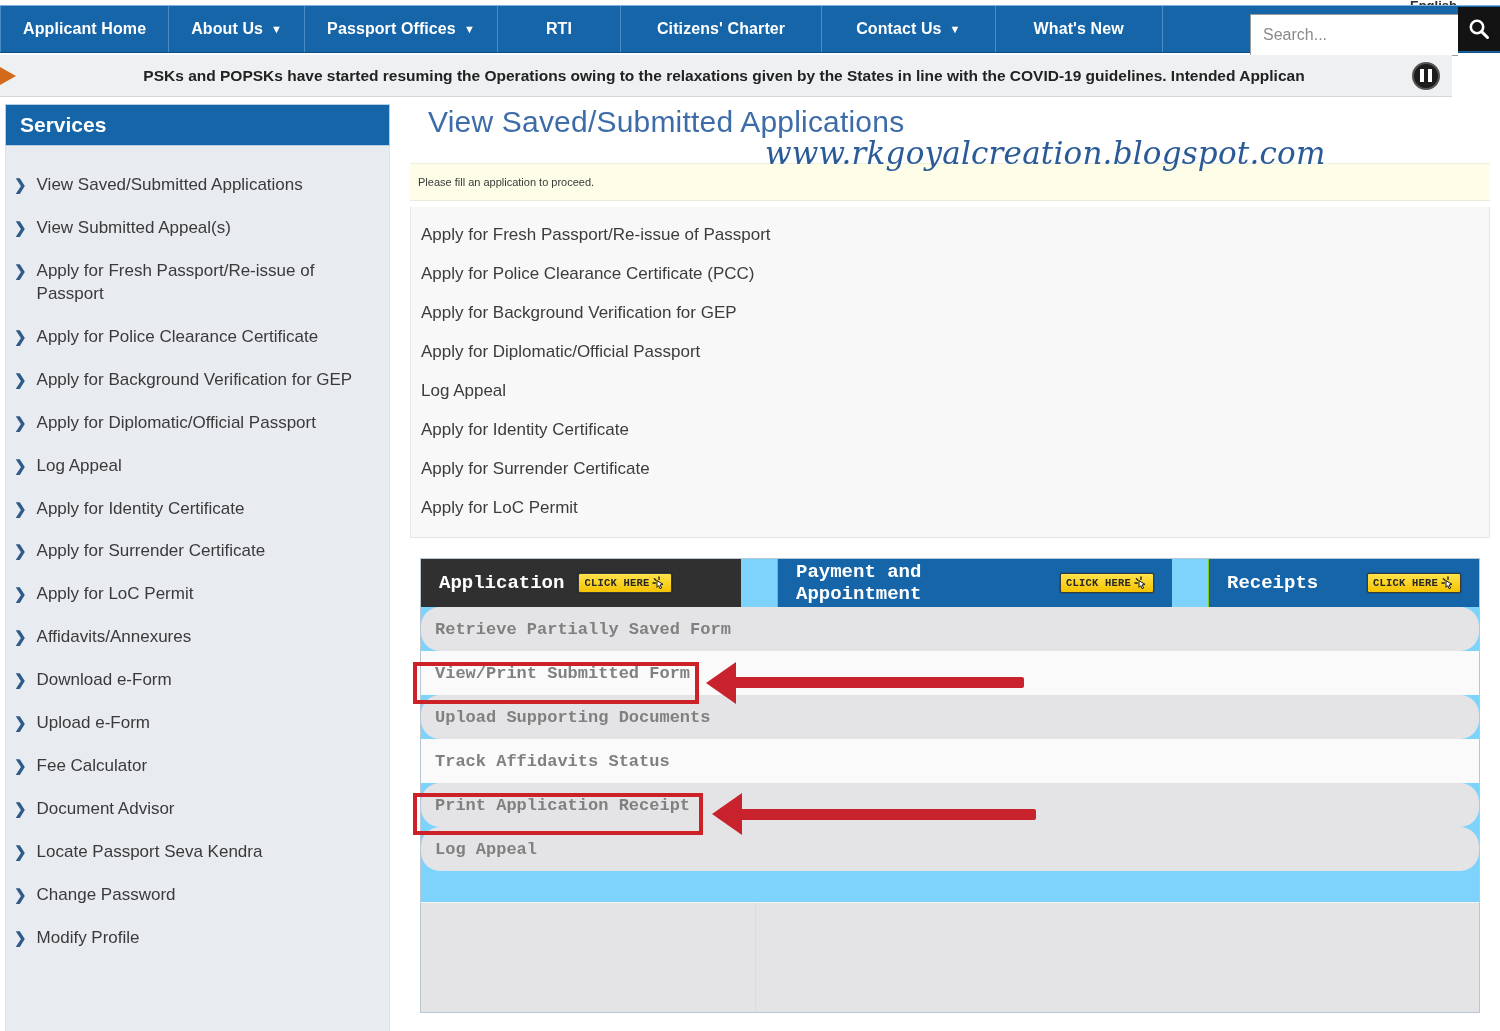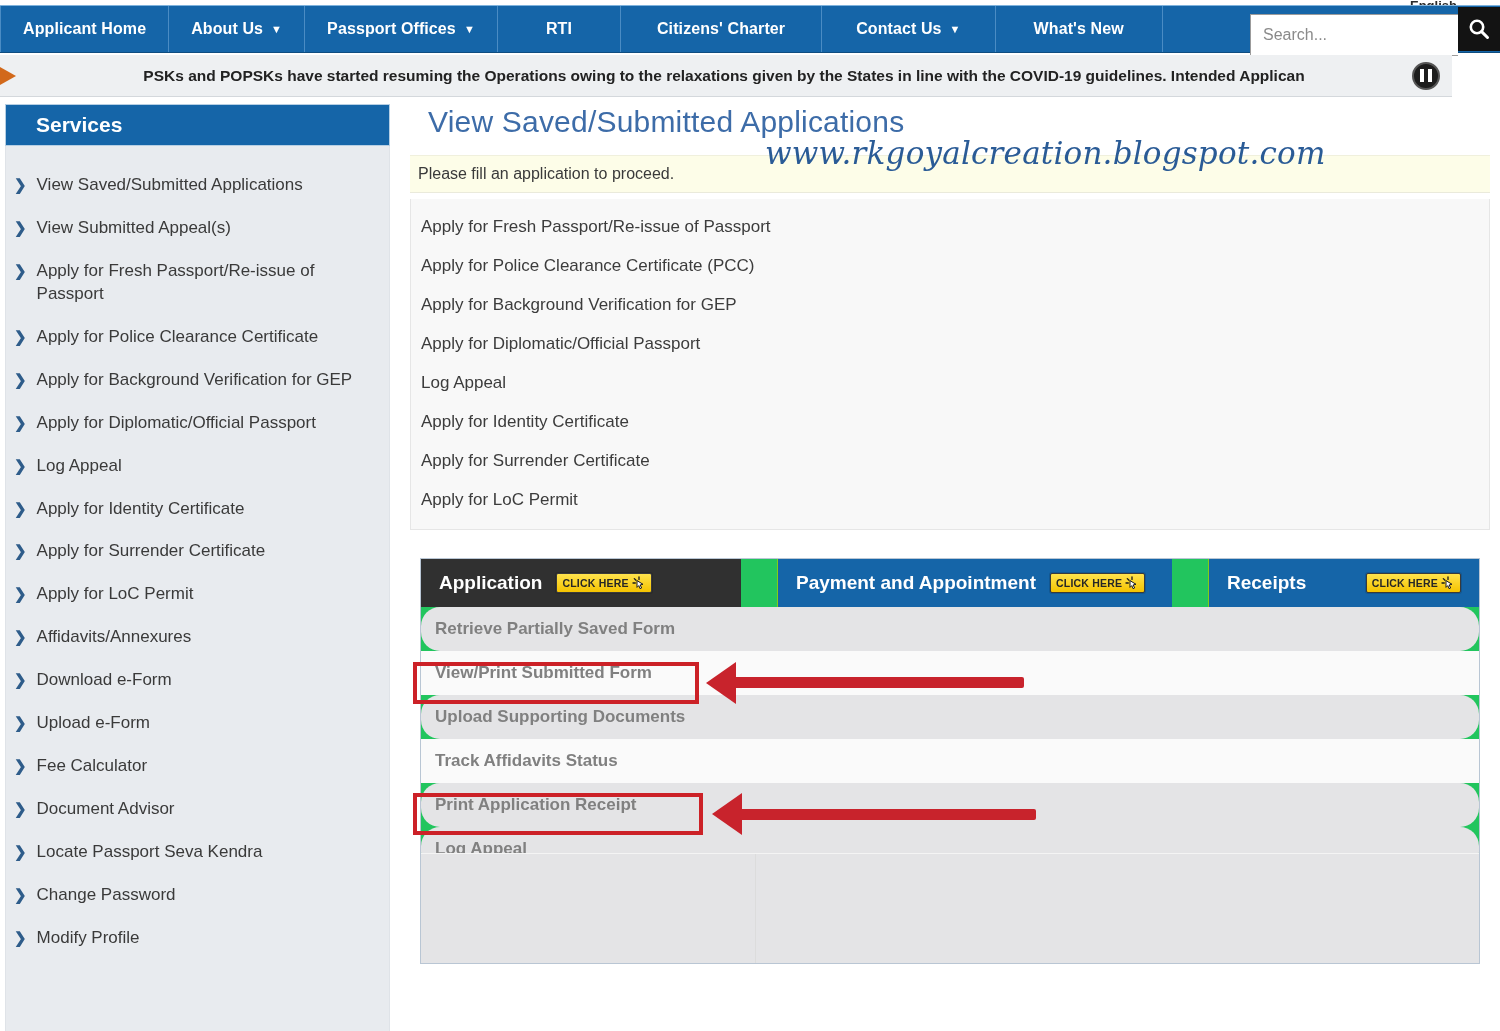--- a/index.html
+++ b/index.html
@@ -76,21 +76,21 @@
     background: #1d1d1d; margin-right: 12px;
     display: flex; align-items: center; justify-content: center;
     flex: 0 0 auto; border: 2px solid #555;
   }
   .pause-btn i { display:block; width: 4px; height: 13px; background: #fff; margin: 0 2px; }
 
   
   .sidebar { position: absolute; left: 5px; top: 104px; width: 385px; height: 927px; }
   .sidebar-head {
     height: 42px; background: #1565a8; color: #fff;
-    display: flex; align-items: center; padding-left: 30px;
+    display: flex; align-items: center; padding-left: 14px;
     font-size: 21px; font-weight: bold;
     border: 1px solid #b6cfe4;
   }
   .sidebar-body {
     background: #e8ebef; height: 885px; padding-top: 18px;
     border-left: 1px solid #dfe3e8; border-right: 1px solid #dfe3e8;
   }
   .side-item {
     display: flex; align-items: flex-start; gap: 10px;
     padding: 10px 14px 10px 8px; font-size: 17px; color: #3a3a3a;
@@ -104,38 +104,38 @@
     color: #3d6ca8; font-size: 30px; font-weight: normal;
     padding: 5px 0 0 18px; letter-spacing: .2px;
   }
   .watermark {
     position: absolute; left: 355px; top: 35px;
     font-family: "DejaVu Serif", serif; font-style: italic;
     font-size: 31px; color: #2a5b96; white-space: nowrap;
     letter-spacing: .2px;
   }
   .alert-bar {
-    margin-top: 16px; height: 38px; background: #fdfde8;
+    margin-top: 24px; height: 38px; background: #fdfde8;
     display: flex; align-items: center; padding-left: 8px;
-    font-size: 16px; color: #3a3a3a;
+    font-size: 11px; color: #3a3a3a;
     border-top: 1px solid #f0f0dd; border-bottom: 1px solid #eaeadb;
   }
   .apply-list {
     margin-top: 6px; background: #f8f8f8; border: 1px solid #e6e6e6;
     border-top: none; padding: 8px 0 10px 0;
   }
   .apply-row {
     height: 39px; display: flex; align-items: center; padding-left: 10px;
     font-size: 17px; color: #3c3c3c; cursor: pointer;
   }
 
   
   .panel {
-    position: absolute; left: 420px; top: 558px; width: 1060px; height: 406px;
-    border: 1px solid #b9c6d4; background: #22c55e;
+    position: absolute; left: 420px; top: 558px; width: 1060px; height: 455px;
+    border: 1px solid #b9c6d4; background: #7dd3fc; font-family: Liberation Mono, monospace;
   }
   .tabs { display: flex; height: 48px; }
   .tab {
     display: flex; align-items: center; gap: 14px;
     padding: 0 18px; color: #ffffff; font-size: 19px; font-weight: bold;
     cursor: pointer; position: relative;
   }
   .tab.active { background: #303030; }
   .tab.inactive { background: #1565a8; border-left: 1px solid #84cc16; margin-left: 36px; }
   .tab.t-application { width: 320px; }

